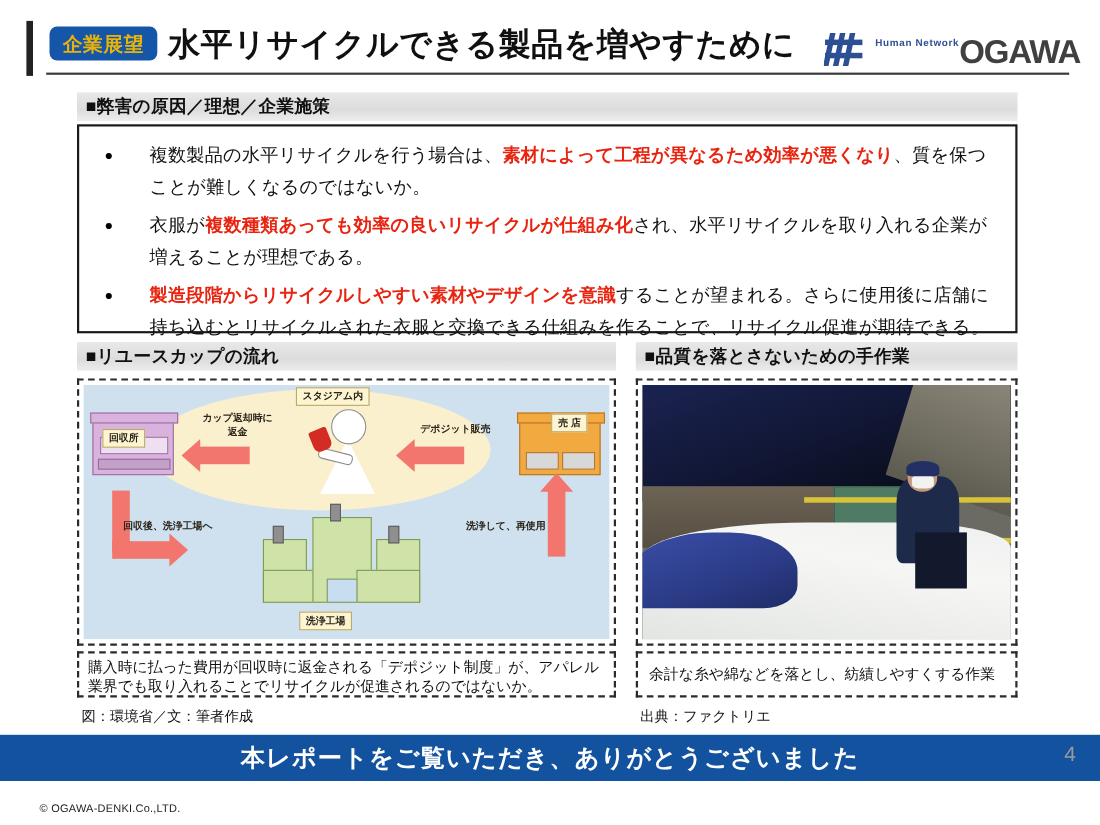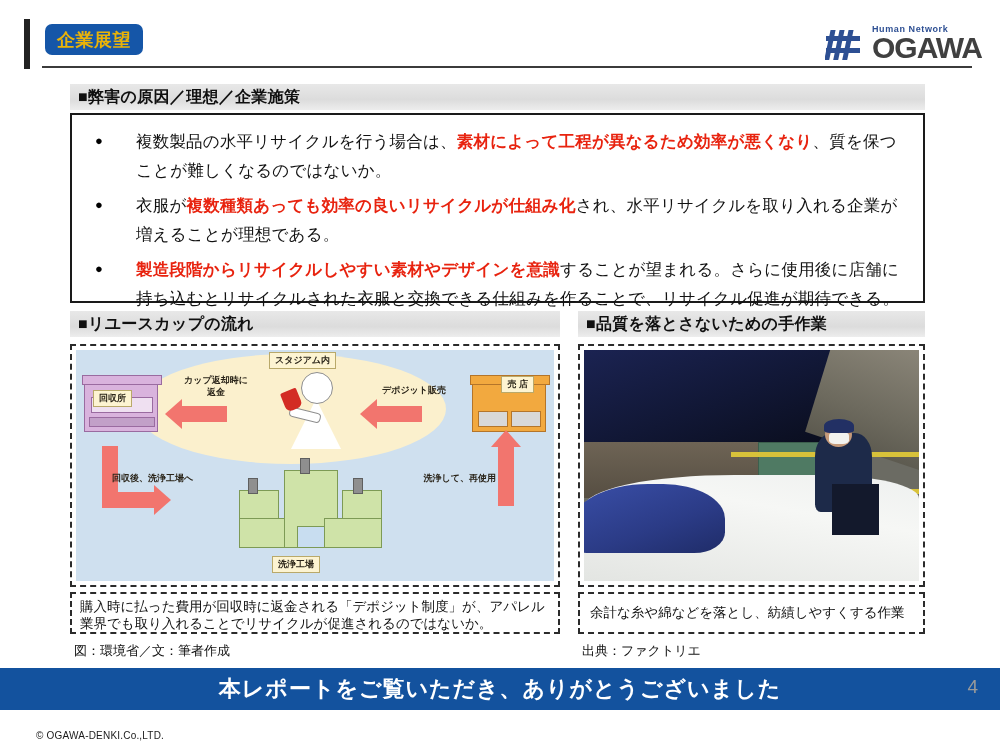--- a/index.html
+++ b/index.html
@@ -65,21 +65,21 @@
     display: flex;
     align-items: flex-end;
   }
   #logo-mark {
     width: 40px; height: 34px;
     margin-right: 7px;
     position: relative;
   }
   #logo-text-wrap {
     display: flex;
-    flex-direction: column;
+    flex-direction: row;
     align-items: flex-start;
   }
   #logo-tagline {
     font-size: 9px;
     font-weight: bold;
     color: #2d4f93;
     letter-spacing: 0.6px;
     margin-bottom: 0px;
   }
   #logo-name {
@@ -449,20 +449,21 @@
     letter-spacing: 0.2px;
     margin-left: 24px;
   }
 </style>
 </head>
 <body>
 
 <div id="header">
   <div id="header-bar"></div>
   <div id="title-badge">企業展望</div>
+  <div id="page-title">水平リサイクルできる製品を増やすために</div>
   <div id="header-rule"></div>
 
   <div id="logo">
     <div id="logo-mark">
       <svg width="40" height="34" viewBox="0 0 40 34">
         <g fill="#2d4f93">
           <rect x="6" y="2" width="5" height="30" transform="skewX(-12)"></rect>
           <rect x="15" y="2" width="5" height="30" transform="skewX(-12)"></rect>
           <rect x="24" y="2" width="5" height="30" transform="skewX(-12)"></rect>
           <rect x="1" y="8" width="34" height="5"></rect>

